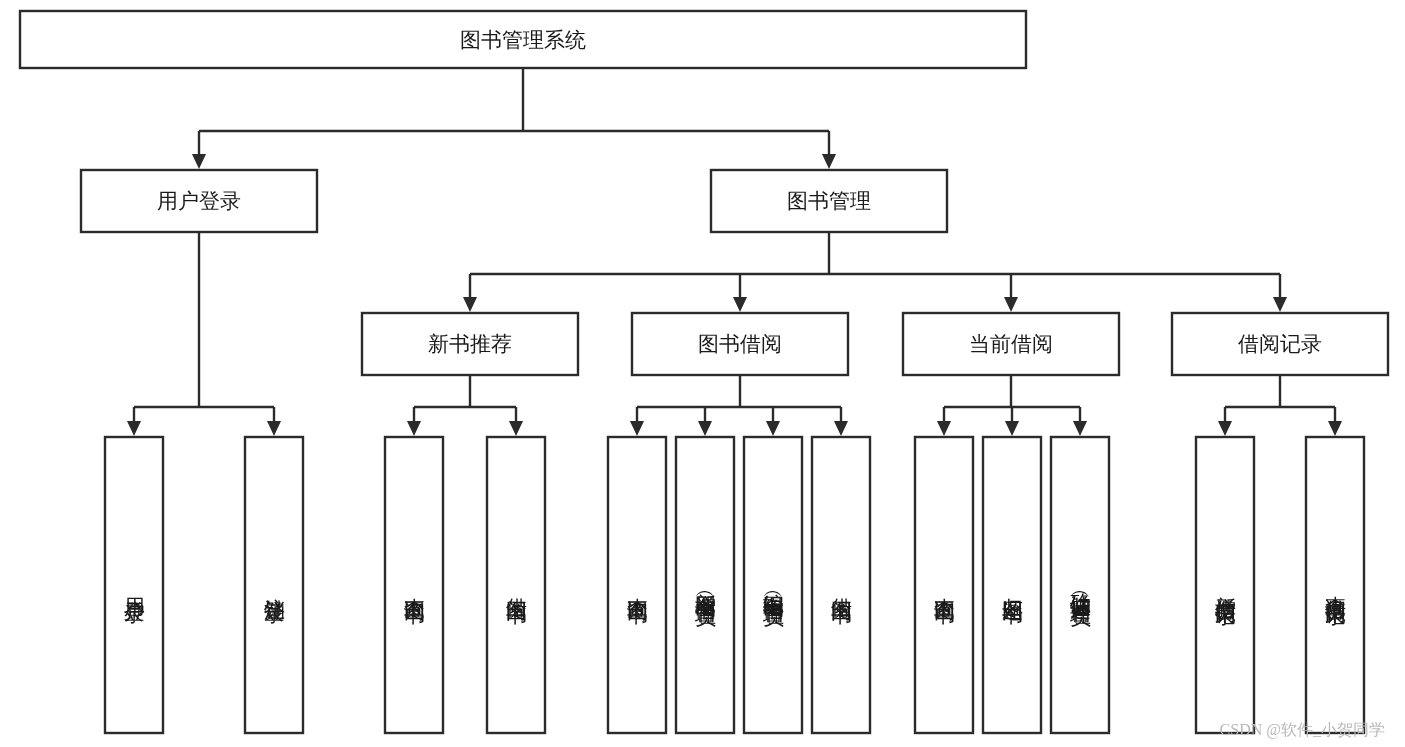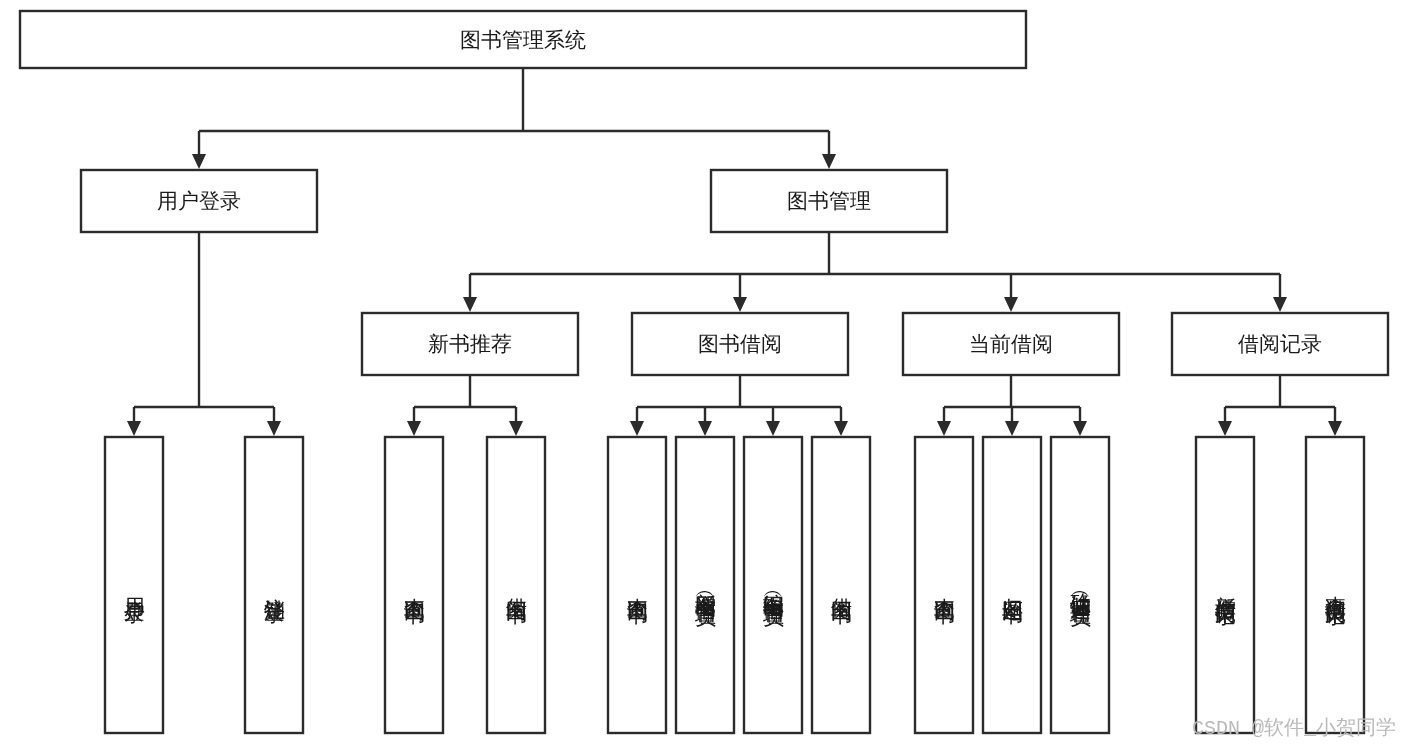--- a/index.html
+++ b/index.html
@@ -63,24 +63,24 @@
     font-family: "DejaVu Sans", "Liberation Sans", sans-serif;
     font-size: 21px;
     line-height: 1;
     color: #1a1a1a;
     letter-spacing: 2px;
     white-space: nowrap;
     text-align: center;
   }
   .watermark {
     position: absolute;
-    right: 9px;
+    right: 20px;
     bottom: 6px;
-    font-family: Liberation Mono, monospace;
-    font-size: 20px;
+    font-family: Liberation Serif, serif;
+    font-size: 16px;
     color: #b9b9b9;
     white-space: nowrap;
     user-select: none;
   }
 </style>
 </head>
 <body>
 
 <div id="diagram-root">
 

